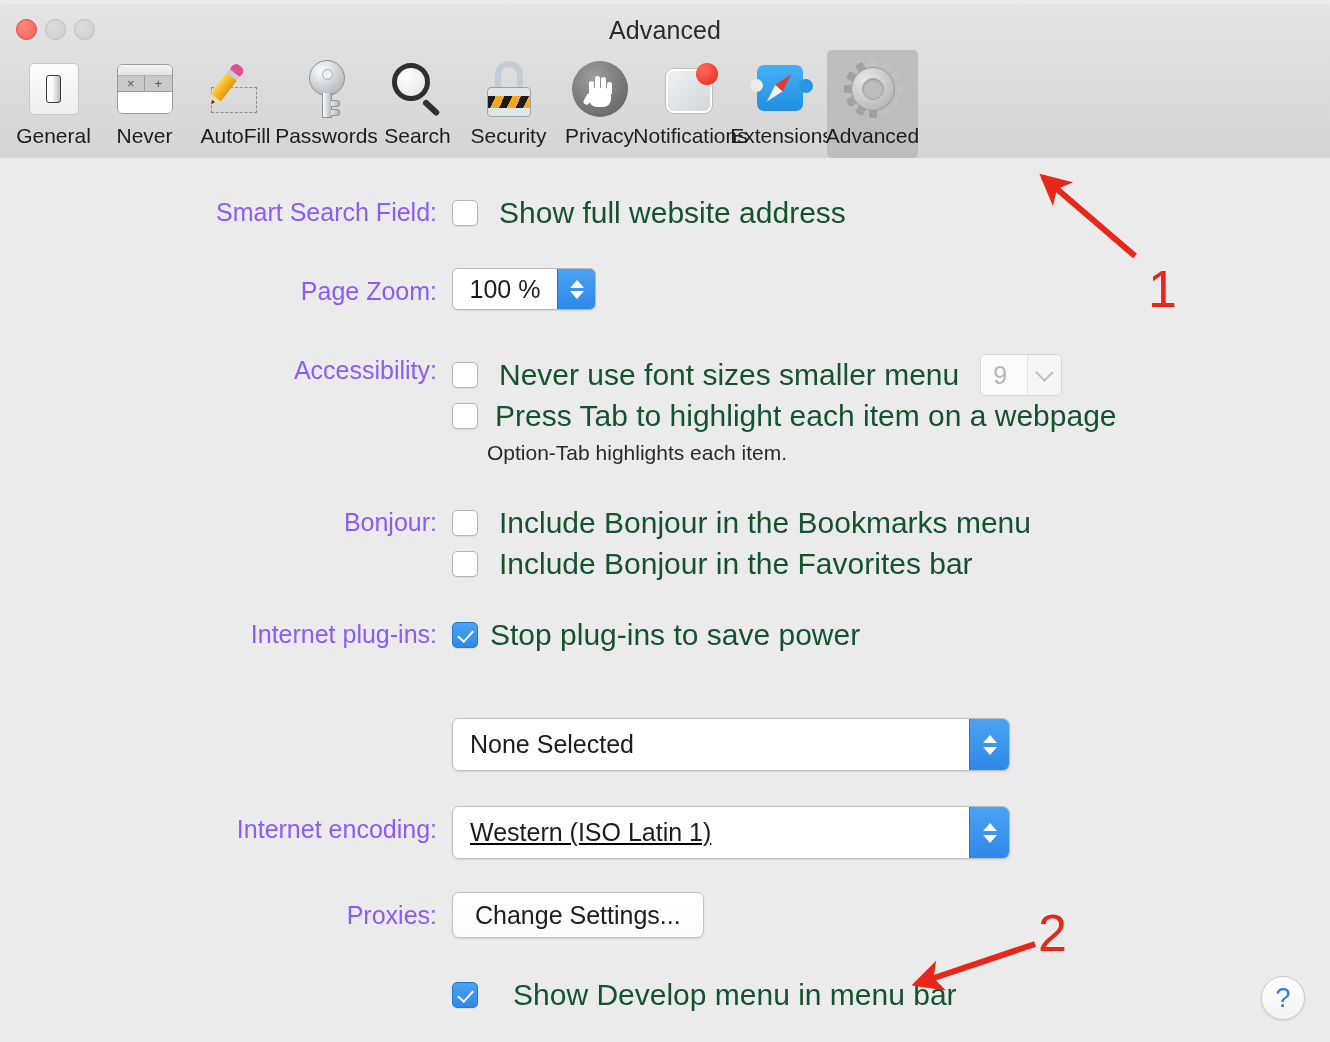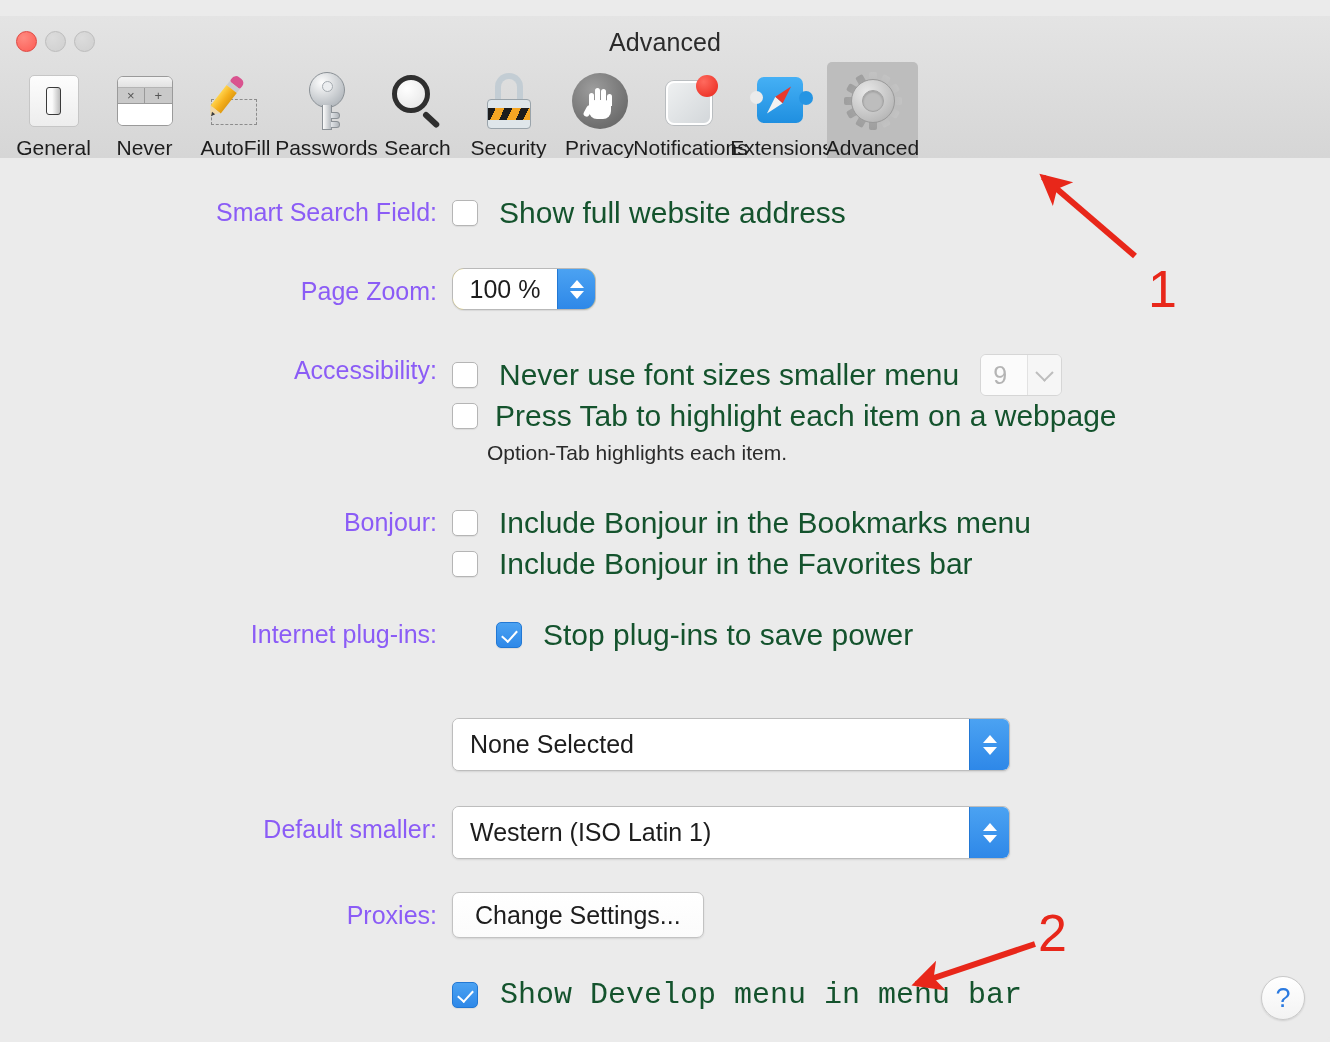--- a/index.html
+++ b/index.html
@@ -12,21 +12,21 @@
   #window {
     position: relative;
     width: 1330px; height: 1042px;
     background: #ebebeb;
     border-radius: 8px;
     overflow: hidden;
   }
 
   
   #toolbar {
-    position: absolute; top: 16px; left: 0;
+    position: absolute; top: 4px; left: 0;
     width: 1330px; height: 170px;
     background: linear-gradient(to bottom, #e4e4e4 0%, #d3d3d3 100%);
     border-bottom: 1px solid #a8a8a8;
   }
   #traffic-lights {
     position: absolute; top: 15px; left: 16px;
     display: flex; gap: 8px;
   }
   .tl { width: 21px; height: 21px; border-radius: 50%; }
   .tl-close  { background: radial-gradient(circle at 35% 30%, #ff8a80, #fc5b54); border: 1px solid #e0443e; }
@@ -250,21 +250,21 @@
     content: "";
     position: absolute; left: 8px; top: 4px;
     width: 7px; height: 13px;
     border: solid #fff; border-width: 0 2.6px 2.6px 0;
     transform: rotate(42deg);
   }
 
   
   .stepper {
     height: 42px; width: 144px; display: flex;
-    border-radius: 12px; overflow: hidden;
+    border-radius: 6px; overflow: hidden;
     border: 1px solid #b9b9b9;
     background: #fde047;
     box-shadow: 0 1px 1px rgba(0,0,0,.08);
   }
   .stepper .val {
     flex: 1; display: flex; align-items: center; justify-content: center;
     font-size: 25px; color: #1d1d1d; background: #fff;
   }
   .stepper .arrows {
     width: 38px;
@@ -535,46 +535,46 @@
     <div class="row" style="left:452px; top:348px; gap:21px;">
       <div class="cb"></div>
       <div class="opt-text">Include Bonjour in the Bookmarks menu</div>
     </div>
     <div class="row" style="left:452px; top:389px; gap:21px;">
       <div class="cb"></div>
       <div class="opt-text">Include Bonjour in the Favorites bar</div>
     </div>
 
     <div class="rlabel" style="left:140px; top:462px; width:297px;">Internet plug-ins:</div>
-    <div class="row" style="left:452px; top:460px; gap:21px;margin-left:44px;">
+    <div class="row" style="left:452px; top:460px; gap:12px;">
       <div class="cb checked"></div>
       <div class="opt-text">Stop plug-ins to save power</div>
     </div>
 
     <div class="popup" style="position:absolute; left:452px; top:560px; width:558px;">
       <div class="val">None Selected</div>
       <div class="arrows">
         <div class="chev chev-up"></div>
         <div class="chev chev-down"></div>
       </div>
     </div>
 
-    <div class="rlabel" style="left:140px; top:657px; width:297px;">Default smaller:</div>
-    <div class="popup" style="position:absolute; left:452px; top:648px; width:558px;">
+    <div class="rlabel" style="left:140px; top:657px; width:297px;">Internet encoding:</div>
+    <div class="popup" style="position:absolute; left:452px; top:648px; width:558px;text-decoration:underline;">
       <div class="val">Western (ISO Latin 1)</div>
       <div class="arrows">
         <div class="chev chev-up"></div>
         <div class="chev chev-down"></div>
       </div>
     </div>
 
     <div class="rlabel" style="left:140px; top:743px; width:297px;">Proxies:</div>
     <div class="pushbtn" style="position:absolute; left:452px; top:734px;">Change Settings...</div>
 
-    <div class="row" style="left:452px; top:820px; gap:22px;font-family:Liberation Mono, monospace;">
+    <div class="row" style="left:452px; top:820px; gap:35px;">
       <div class="cb checked"></div>
       <div class="opt-text">Show Develop menu in menu bar</div>
     </div>
 
     <div id="help-btn">
       <span>?</span>
     </div>
 
   </div>
 

